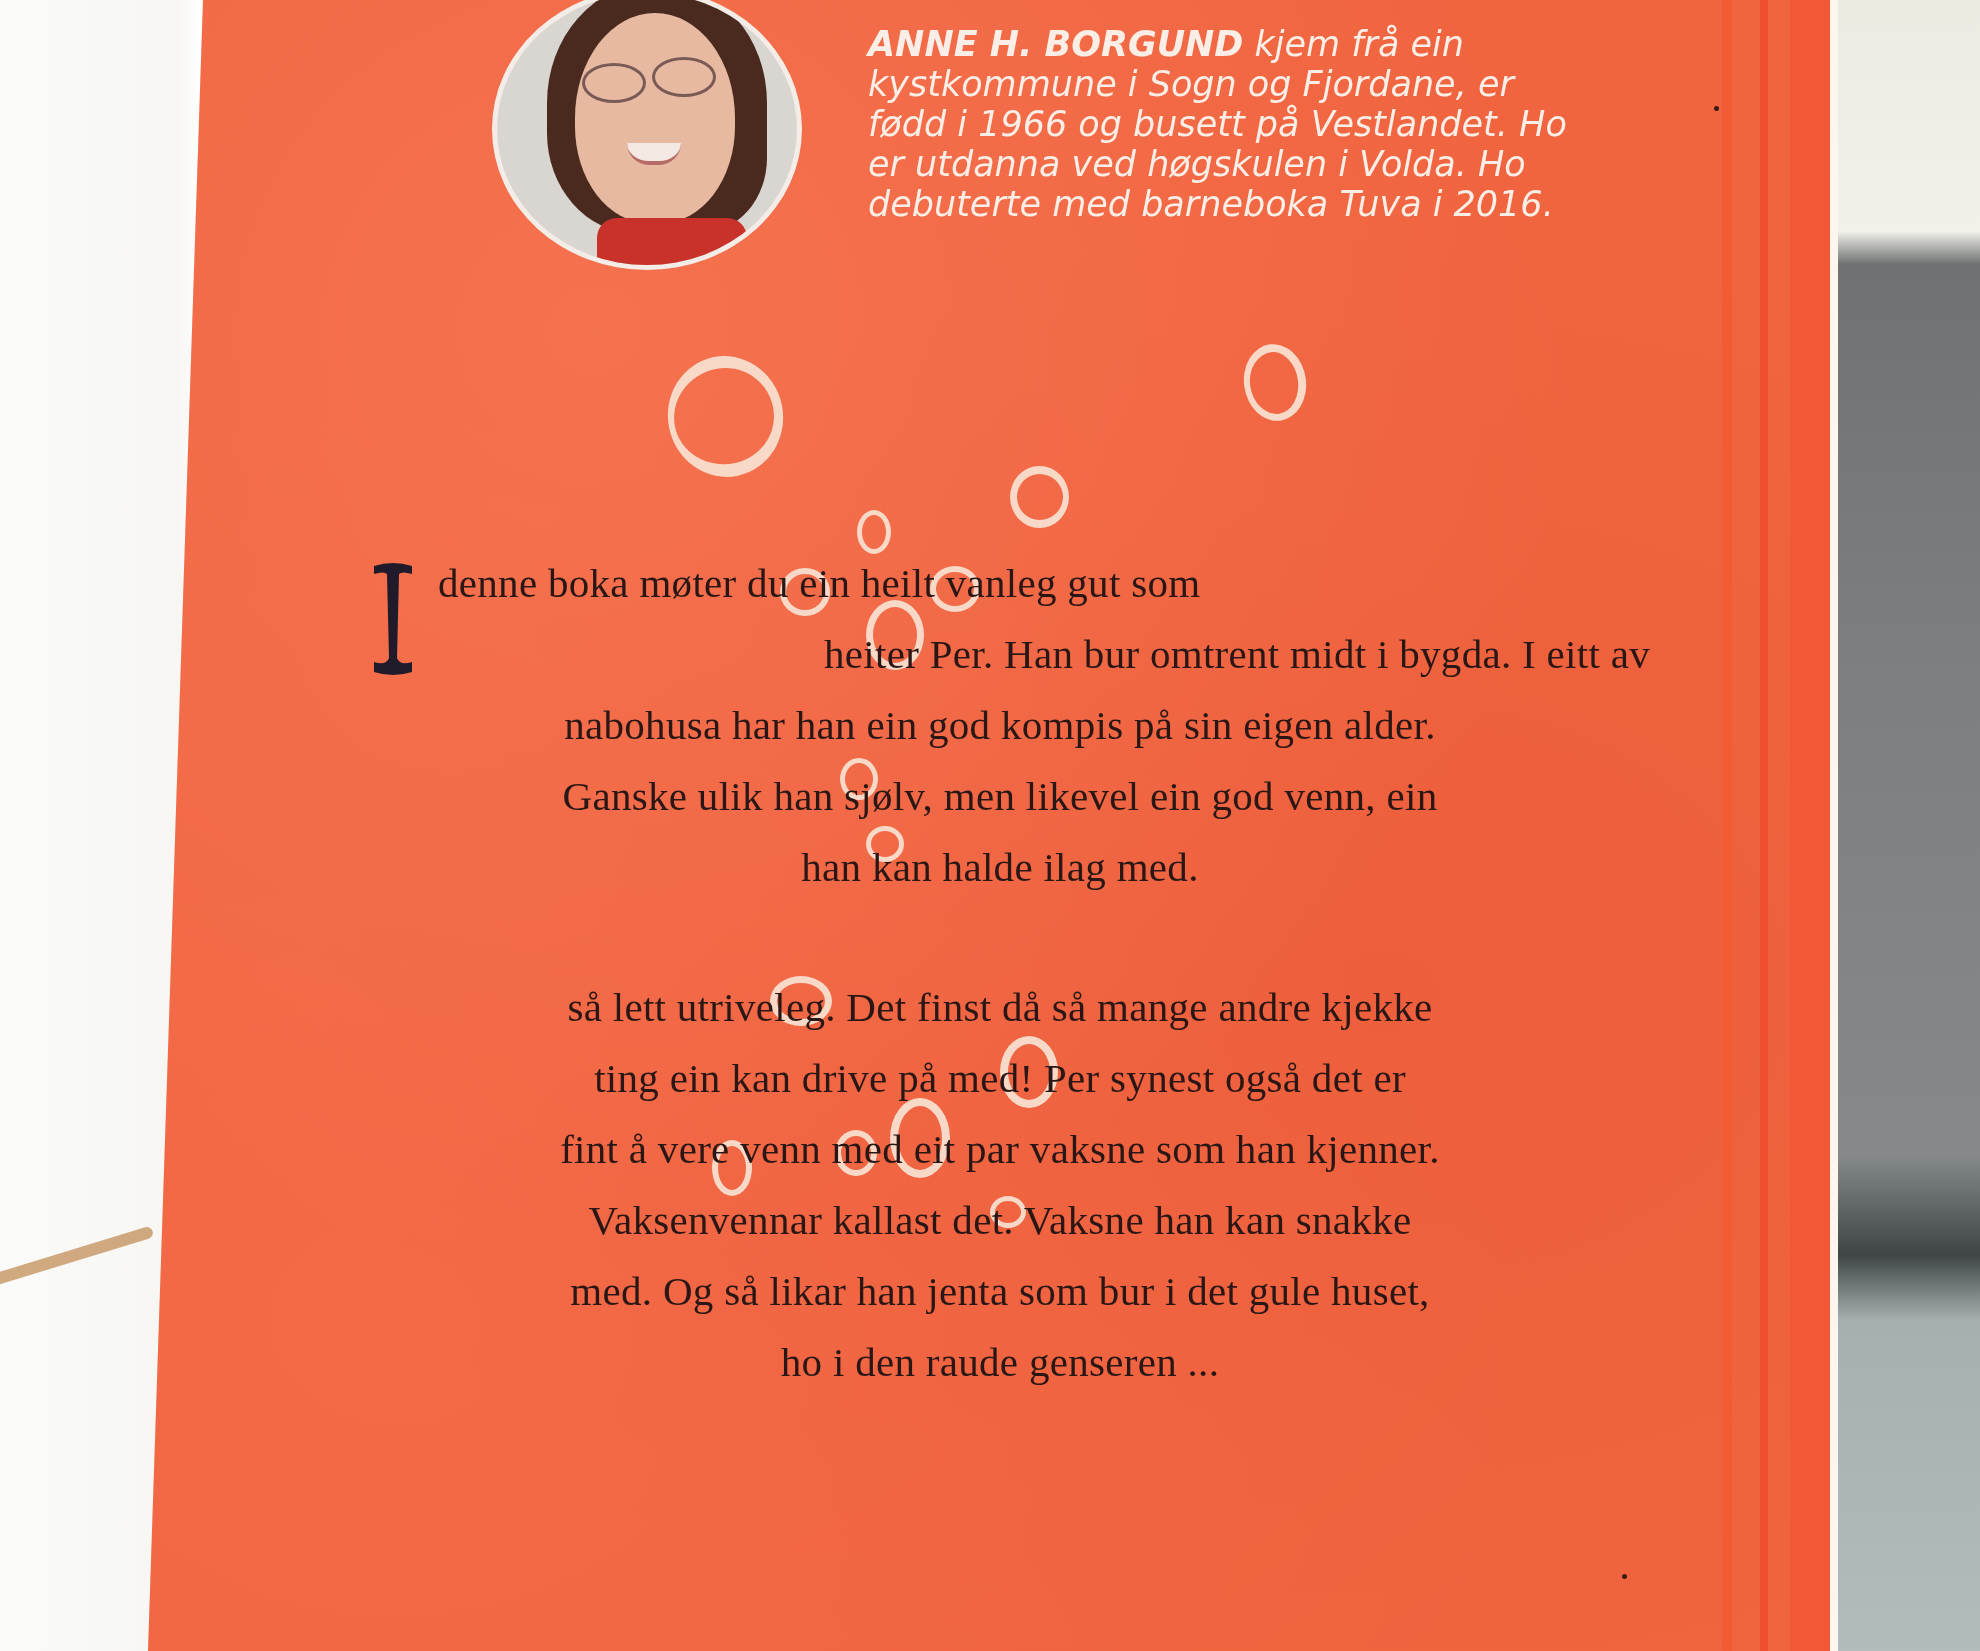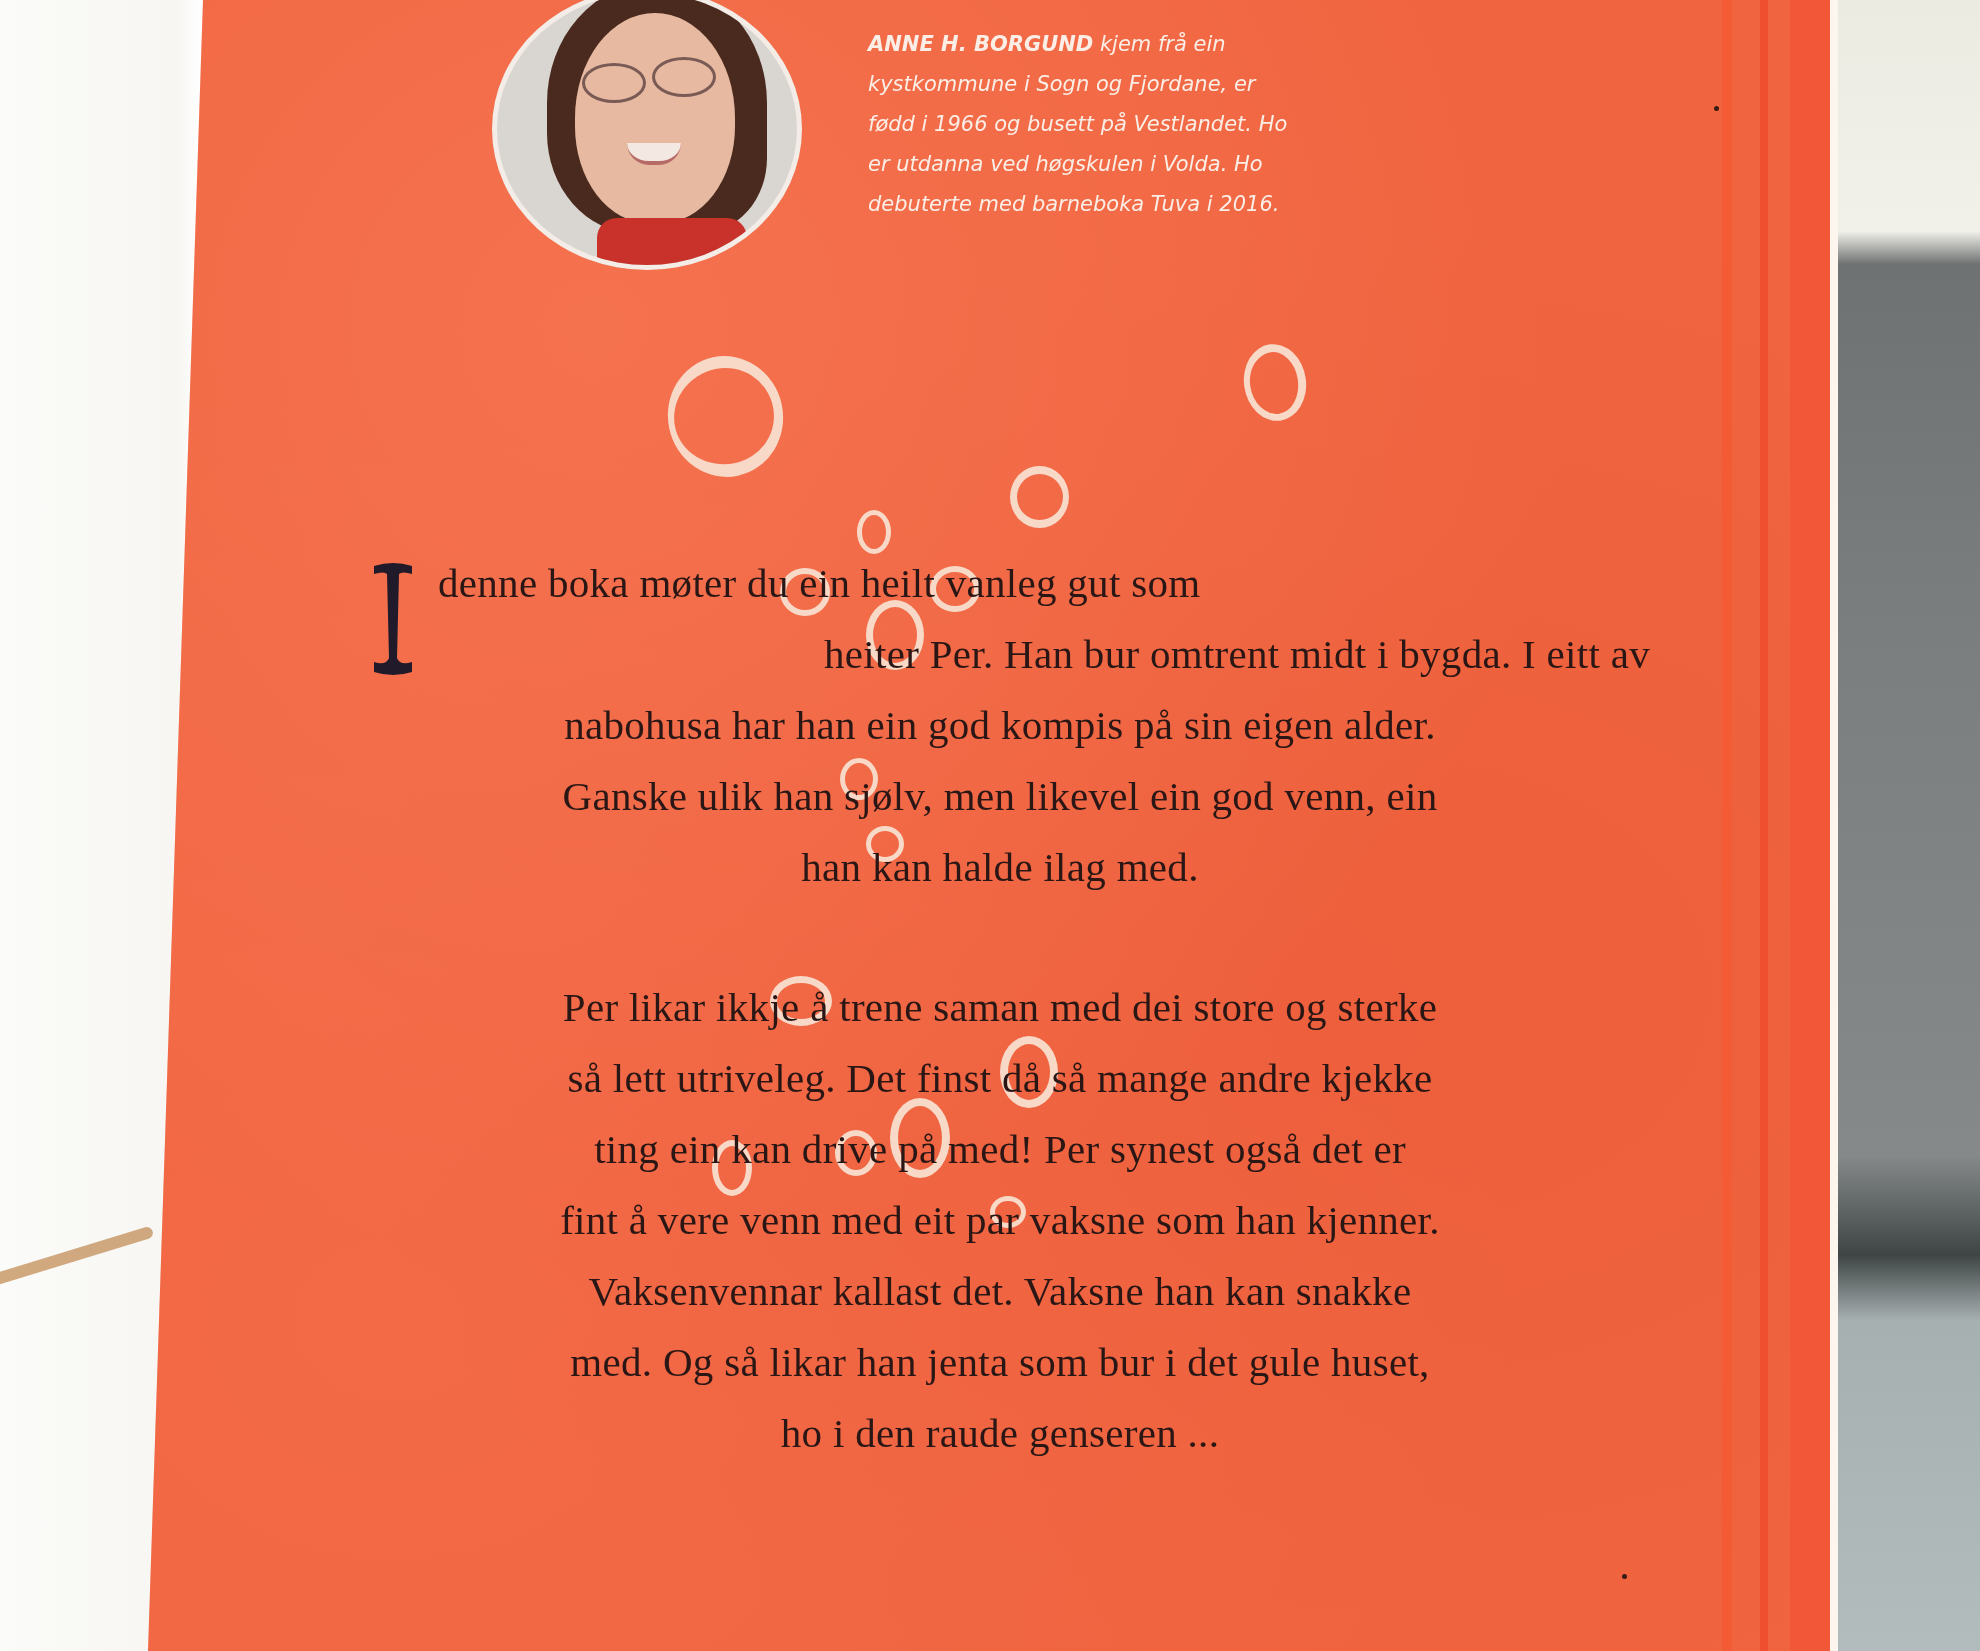--- a/index.html
+++ b/index.html
@@ -24,21 +24,21 @@
   .edge4{left:1830px;width:8px;background:#fdf6ee;}
   .photo{position:absolute;left:492px;top:-12px;width:300px;height:272px;border-radius:50%;
     border:5px solid #f4ece6;overflow:hidden;background:#d9d6d1;}
   .hair{position:absolute;left:50px;top:-10px;width:220px;height:250px;border-radius:48% 48% 30% 40%;background:#4a2a1e;}
   .face{position:absolute;left:78px;top:20px;width:160px;height:210px;border-radius:50% 50% 46% 46%;background:#e6b9a0;}
   .glass{position:absolute;top:70px;width:58px;height:34px;border:3px solid #7a5a55;border-radius:50%;}
   .g1{left:85px}.g2{left:155px;top:64px}
   .mouth{position:absolute;left:130px;top:150px;width:54px;height:18px;background:#f4e9e2;border-radius:0 0 30px 30px;border-bottom:4px solid #b66b66;}
   .sweater{position:absolute;left:100px;top:225px;width:150px;height:60px;background:#c9322a;border-radius:20px 20px 0 0;}
   .bio{position:absolute;left:868px;top:24px;width:700px;color:#fbeee6;font-style:italic;
-    font-size:21px;line-height:40px;font-family:"DejaVu Sans","Liberation Sans",sans-serif;}
+    font-size:35px;line-height:40px;font-family:"DejaVu Sans","Liberation Sans",sans-serif;}
   .bio b{font-weight:bold;}
   .bubble{position:absolute;border:solid #f8d8c6;border-radius:50%;}
   .para{position:absolute;left:350px;width:1300px;color:#2a1715;font-size:41px;line-height:71px;
     text-align:center;font-family:Liberation Serif, serif;letter-spacing:.3px;}
   .para1{top:548px;}
   .para2{top:972px;}
   .line{display:block;white-space:nowrap;}
   .dropcap{position:absolute;left:368px;top:558px;width:50px;height:120px;color:#201a2a;}
   .dot{position:absolute;width:5px;height:5px;border-radius:50%;background:#3a1a14;}
 </style>
@@ -93,21 +93,20 @@
 
   <div class="para para1">
     <span class="line" style="padding-left:88px;text-align:left;margin-left:0;">denne boka møter du ein heilt vanleg gut som</span>
     <span class="line" style="padding-left:108px;text-align:right;">heiter Per. Han bur omtrent midt i bygda. I eitt av</span>
     <span class="line">nabohusa har han ein god kompis på sin eigen alder.</span>
     <span class="line">Ganske ulik han sjølv, men likevel ein god venn, ein</span>
     <span class="line">han kan halde ilag med.</span>
   </div>
 
   <div class="para para2">
-    <span class="line">Per likar ikkje å trene saman med dei store og sterke</span>
     <span class="line">så lett utriveleg. Det finst då så mange andre kjekke</span>
     <span class="line">ting ein kan drive på med! Per synest også det er</span>
     <span class="line">fint å vere venn med eit par vaksne som han kjenner.</span>
     <span class="line">Vaksenvennar kallast det. Vaksne han kan snakke</span>
     <span class="line">med. Og så likar han jenta som bur i det gule huset,</span>
     <span class="line">ho i den raude genseren ...</span>
   </div>
 
   <div class="dot" style="left:1714px;top:106px;"></div>
   <div class="dot" style="left:1622px;top:1574px;"></div>

